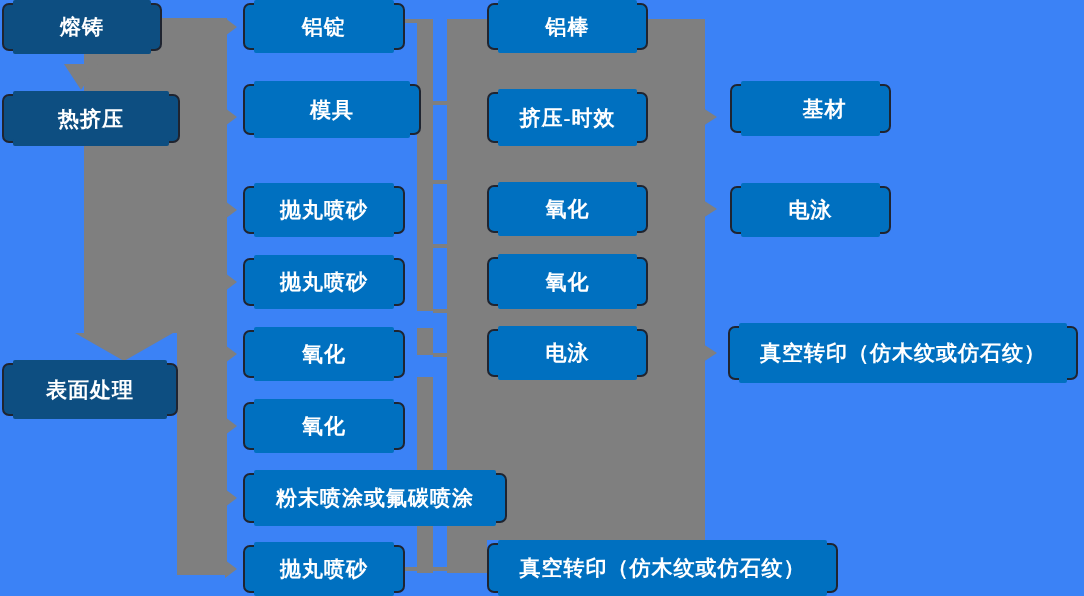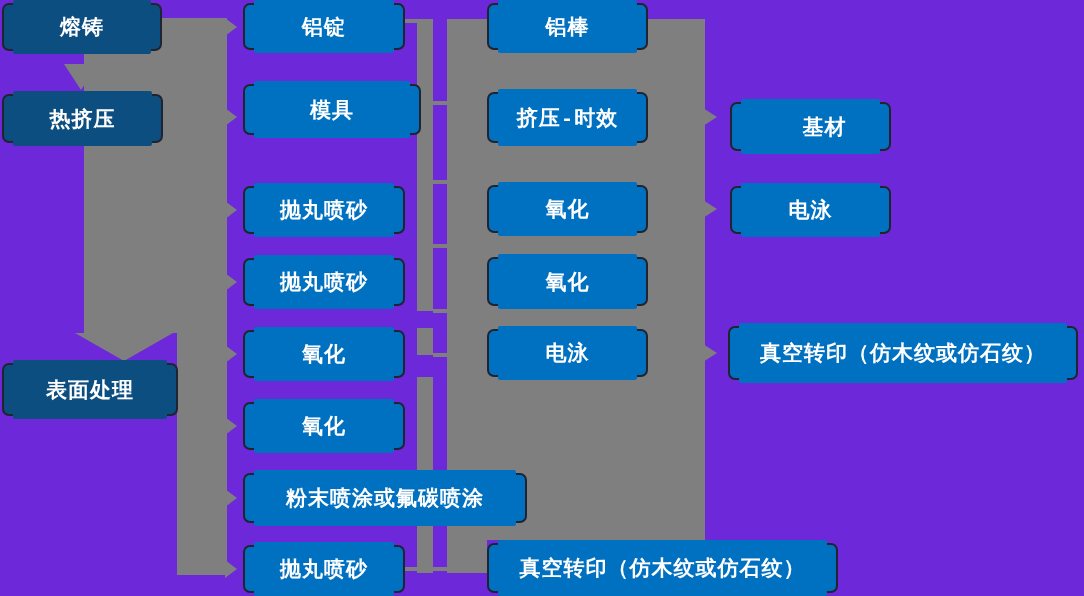--- a/index.html
+++ b/index.html
@@ -1,21 +1,21 @@
 <!DOCTYPE html>
 <html style="--gray: #7F7F7F; --blue: #0070C0; --dark-blue: #0D4E81; --node-border: #1F2430; --node-text: #FFFFFF;"><head>
 <meta charset="utf-8">
 <style>
   html,body{margin:0;padding:0;background:#ffffff;}
   .canvas{
     position:relative;
     width:1084px;height:596px;
-    background:#6d28d9;
+    background:#3b82f6;
     overflow:hidden;
-    font-family:Liberation Mono, monospace;
+    font-family:Liberation Serif, serif;
   }
   
   .gray-rect{position:absolute;background:var(--gray);z-index:1;}
   .thin-line{position:absolute;background:var(--gray);height:4px;z-index:1;}
   .tri{position:absolute;width:0;height:0;z-index:1;}
   .tri.down{border-left-style:solid;border-right-style:solid;border-left-color:transparent;border-right-color:transparent;border-top-style:solid;border-top-color:var(--gray);}
   .tri.right{border-top-style:solid;border-bottom-style:solid;border-top-color:transparent;border-bottom-color:transparent;border-left-style:solid;border-left-color:var(--gray);}
   
   .node{
     position:absolute;box-sizing:border-box;
@@ -66,33 +66,33 @@
       <div class="tri right" style="left: 225px; top: 345px; border-top-width: 9px; border-bottom-width: 9px; border-left-width: 12px;"></div>
       <div class="tri right" style="left: 225px; top: 417px; border-top-width: 9px; border-bottom-width: 9px; border-left-width: 12px;"></div>
       <div class="tri right" style="left: 225px; top: 489px; border-top-width: 9px; border-bottom-width: 9px; border-left-width: 12px;"></div>
       <div class="tri right" style="left: 225px; top: 560px; border-top-width: 9px; border-bottom-width: 9px; border-left-width: 12px;"></div>
       <div class="tri right" style="left: 703px; top: 108px; border-top-width: 9px; border-bottom-width: 9px; border-left-width: 14px;"></div>
       <div class="tri right" style="left: 703px; top: 200px; border-top-width: 9px; border-bottom-width: 9px; border-left-width: 14px;"></div>
       <div class="tri right" style="left: 703px; top: 344px; border-top-width: 9px; border-bottom-width: 9px; border-left-width: 14px;"></div>
     </div>
   <div id="nodes-layer">
       <div class="node dark" style="left: 2px; top: 3px; width: 160px; height: 48px;">熔铸</div>
-      <div class="node dark" style="left: 2px; top: 94px; width: 161px; height: 49px;">热挤压</div>
+      <div class="node dark" style="left: 2px; top: 94px; width: 178px; height: 49px;">热挤压</div>
       <div class="node dark" style="left: 2px; top: 363px; width: 176px; height: 53px;">表面处理</div>
       <div class="node" style="left: 243px; top: 3px; width: 162px; height: 47px;">铝锭</div>
       <div class="node" style="left: 243px; top: 84px; width: 178px; height: 51px;">模具</div>
       <div class="node" style="left: 243px; top: 186px; width: 162px; height: 48px;">抛丸喷砂</div>
       <div class="node" style="left: 243px; top: 258px; width: 162px; height: 48px;">抛丸喷砂</div>
       <div class="node" style="left: 243px; top: 330px; width: 162px; height: 48px;">氧化</div>
       <div class="node" style="left: 243px; top: 402px; width: 162px; height: 48px;">氧化</div>
-      <div class="node" style="left: 243px; top: 473px; width: 284px; height: 50px;">粉末喷涂或氟碳喷涂</div>
+      <div class="node" style="left: 243px; top: 473px; width: 264px; height: 50px;">粉末喷涂或氟碳喷涂</div>
       <div class="node" style="left: 243px; top: 545px; width: 162px; height: 48px;">抛丸喷砂</div>
       <div class="node" style="left: 487px; top: 3px; width: 161px; height: 47px;">铝棒</div>
       <div class="node" style="left: 487px; top: 92px; width: 161px; height: 51px;">挤压-时效</div>
       <div class="node" style="left: 487px; top: 185px; width: 161px; height: 48px;">氧化</div>
       <div class="node" style="left: 487px; top: 257px; width: 161px; height: 49px;">氧化</div>
       <div class="node" style="left: 487px; top: 329px; width: 161px; height: 48px;">电泳</div>
       <div class="node" style="left: 487px; top: 543px; width: 351px; height: 50px;">真空转印（仿木纹或仿石纹）</div>
-      <div class="node" style="left: 730px; top: 102px; width: 161px; height: 49px; padding-left: 28px;">基材</div>
+      <div class="node" style="left: 730px; top: 84px; width: 161px; height: 49px; padding-left: 28px;">基材</div>
       <div class="node" style="left: 730px; top: 186px; width: 161px; height: 48px;">电泳</div>
       <div class="node" style="left: 728px; top: 326px; width: 350px; height: 54px;">真空转印（仿木纹或仿石纹）</div>
     </div>
 </div>
 
 </body></html>

